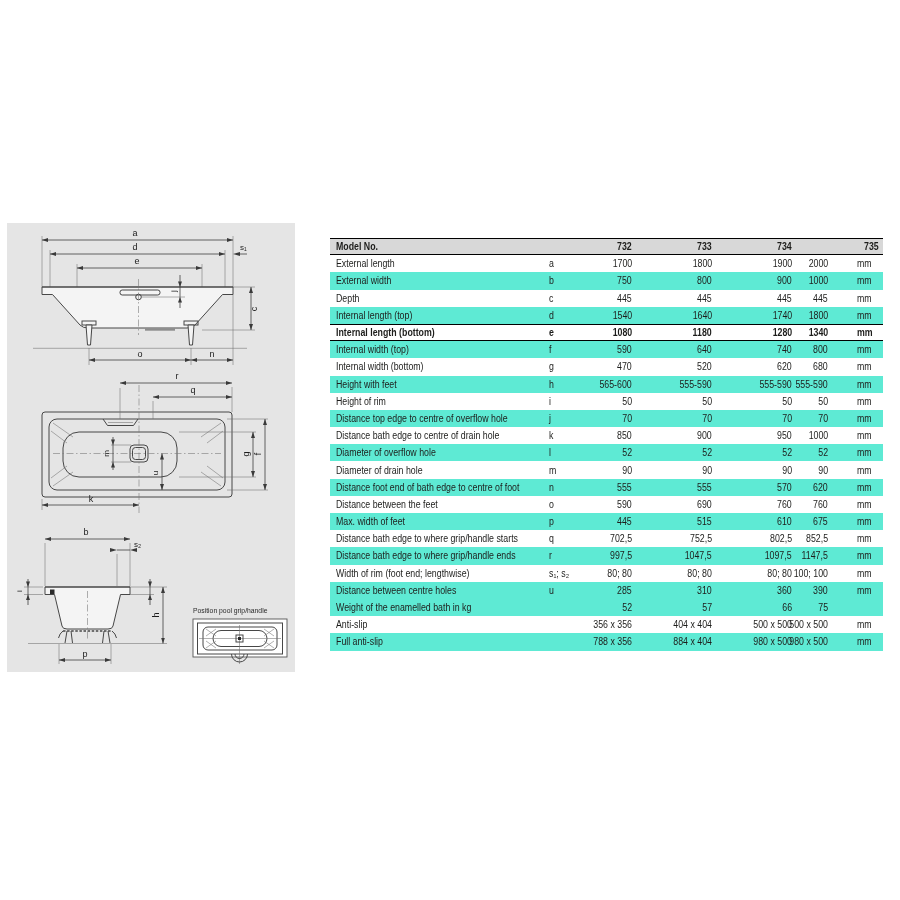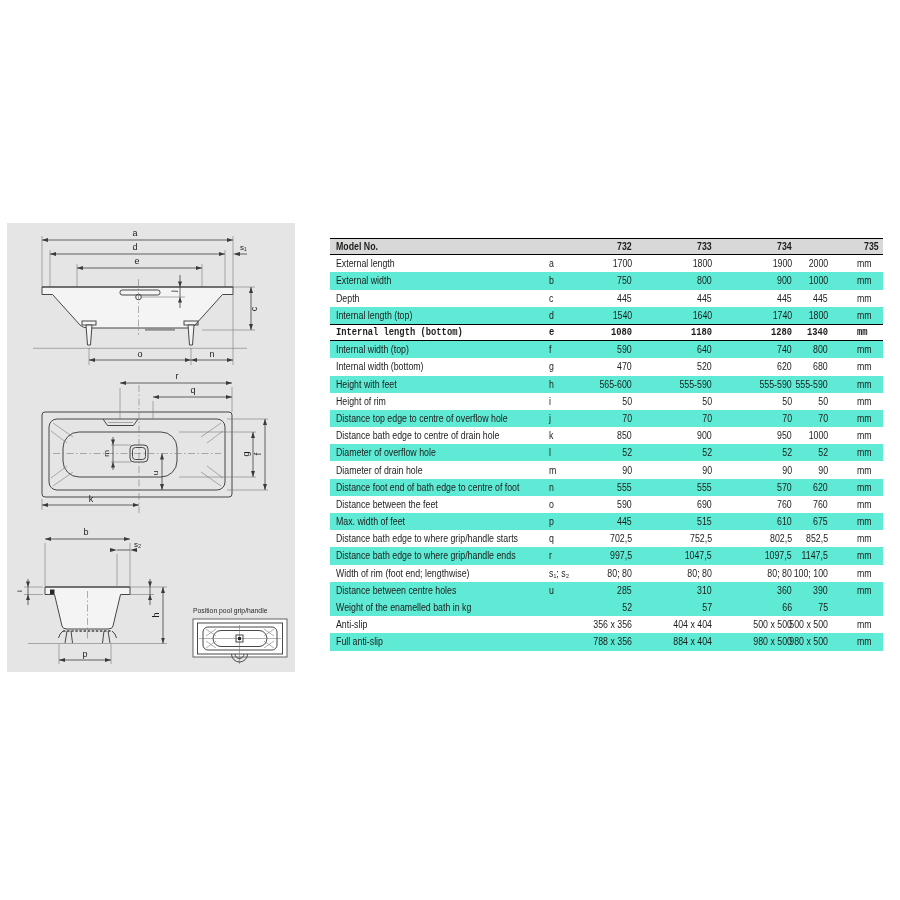--- a/index.html
+++ b/index.html
@@ -13,21 +13,21 @@
   .fillshape{stroke:#474747;stroke-width:1;fill:#f4f4f4;}
   .dim{stroke:#3f3f3f;stroke-width:.8;fill:none;}
   .wit{stroke:#6f6f6f;stroke-width:.55;fill:none;}
   .cl{stroke:#7a7a7a;stroke-width:.6;fill:none;stroke-dasharray:7 2.5 1.5 2.5;}
   .arr{fill:#3a3a3a;stroke:none;}
   .spec-table{position:absolute;left:330px;top:238px;width:553px;font-size:10px;}
   .row{display:grid;grid-template-columns:212px 34px 60px 80px 80px 87px;height:17.2px;
     align-items:center;box-sizing:border-box;}
   .row.stripe{background:#5eead4;}
   .row.header{background:#d8d8d8;font-weight:bold;border-top:1px solid #000;border-bottom:1px solid #000;}
-  .row.boldrow{font-weight:bold;border-top:1px solid #000;border-bottom:1px solid #000;font-family:Liberation Mono, monospace;}
+  .row.boldrow{font-weight:bold;border-top:1px solid #000;border-bottom:1px solid #000;}
   .cell{overflow:visible;white-space:nowrap;}
   .cell.label{padding-left:6px;}
   .cell.letter{padding-left:7px;}
   .cell.val{text-align:right;padding-right:4px;}
   .cell.last{display:flex;justify-content:flex-end;align-items:center;padding-right:4px;}
   .unit{width:22px;text-align:left;padding-left:2px;flex:0 0 auto;margin-left:27px;}
   .sx{display:inline-block;transform:scaleX(.88);transform-origin:0 50%;white-space:nowrap;}
   .cell.val .sx{transform-origin:100% 50%;}
   .num .sx{transform-origin:100% 50%;}
 </style>

